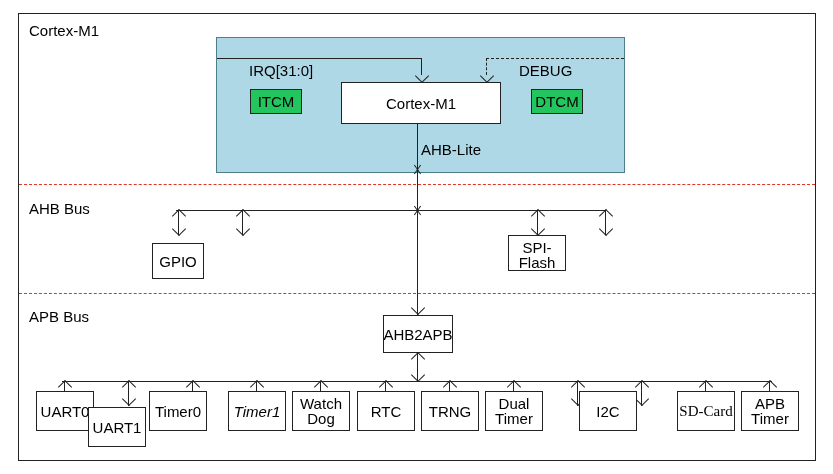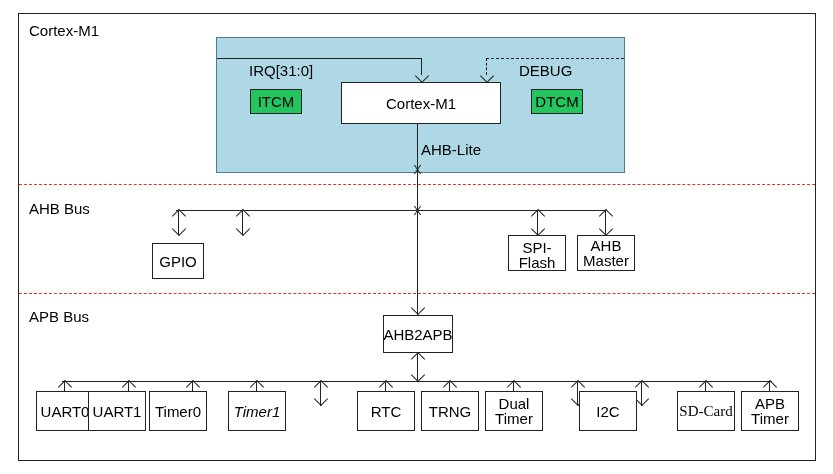--- a/index.html
+++ b/index.html
@@ -132,21 +132,21 @@
 
   
   #box-ahb2apb {
     left: 383px; top: 315px;
     width: 70px; height: 38px;
   }
 
   
   .apb-box { top: 391px; width: 58px; height: 40px; }
   #box-uart0      { left: 36px; }
-  #box-uart1      { left: 88px; }
+  #box-uart1      { left: 88px; margin-top: 16px; }
   #box-timer0     { left: 149px; }
   #box-timer1     { left: 228px; font-style: italic; }
   #box-watchdog   { left: 292px; }
   #box-rtc        { left: 357px; }
   #box-trng       { left: 421px; }
   #box-dualtimer  { left: 485px; }
   #box-i2c        { left: 579px; text-align: center; }
   #box-spi        { left: 613px; }
   #box-sdcard     { left: 677px; font-family: Liberation Serif, serif; }
   #box-apb-master { left: 741px; }
@@ -244,23 +244,20 @@
   <div class="abs vline" style="left:605px; top:210px; height:25px;"></div>
   <div class="abs arrow-up" style="left:601px; top:211px;"></div>
   <div class="abs arrow-down" style="left:601px; top:224px;"></div>
 
   <div class="abs periph ahb-box" id="box-gpio">
     <span class="ptext">GPIO</span>
   </div>
   <div class="abs periph ahb-box two-line" id="box-spi-flash">
     <span class="ptext">SPI-Flash</span>
   </div>
-  <div class="abs periph ahb-box two-line" id="box-ahb-master">
-    <span class="ptext">AHB Master</span>
-  </div>
 
   <div class="abs vline" style="left:417px; top:210px; height:105px;"></div>
   <div class="abs arrow-down" style="left:413px; top:303px;"></div>
 
   <div class="abs periph" id="box-ahb2apb">
     <span class="ptext">AHB2APB</span>
   </div>
 
   <div class="abs vline" style="left:417px; top:353px; height:28px;"></div>
   <div class="abs arrow-up" style="left:413px; top:354px;"></div>
@@ -321,20 +318,23 @@
   </div>
   <div class="abs periph apb-box" id="box-uart1">
     <span class="ptext">UART1</span>
   </div>
   <div class="abs periph apb-box" id="box-timer0">
     <span class="ptext">Timer0</span>
   </div>
   <div class="abs periph apb-box" id="box-timer1">
     <span class="ptext">Timer1</span>
   </div>
+  <div class="abs periph apb-box two-line" id="box-watchdog">
+    <span class="ptext">Watch Dog</span>
+  </div>
   <div class="abs periph apb-box" id="box-trng">
     <span class="ptext">TRNG</span>
   </div>
   <div class="abs periph apb-box" id="box-rtc">
     <span class="ptext">RTC</span>
   </div>
   <div class="abs periph apb-box two-line" id="box-dualtimer">
     <span class="ptext">Dual Timer</span>
   </div>
   <div class="abs periph apb-box" id="box-i2c">

